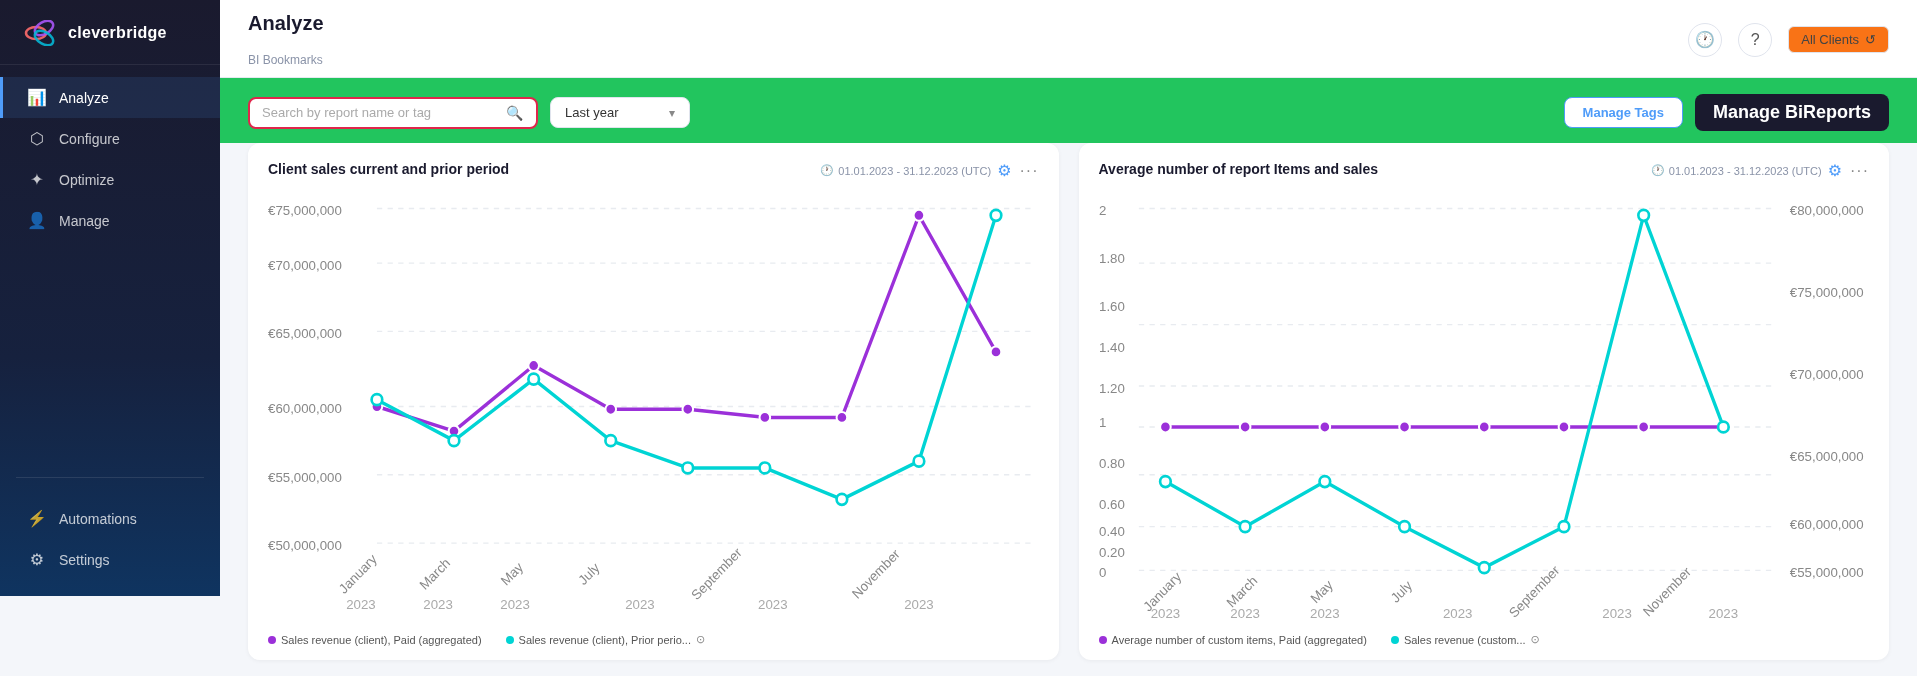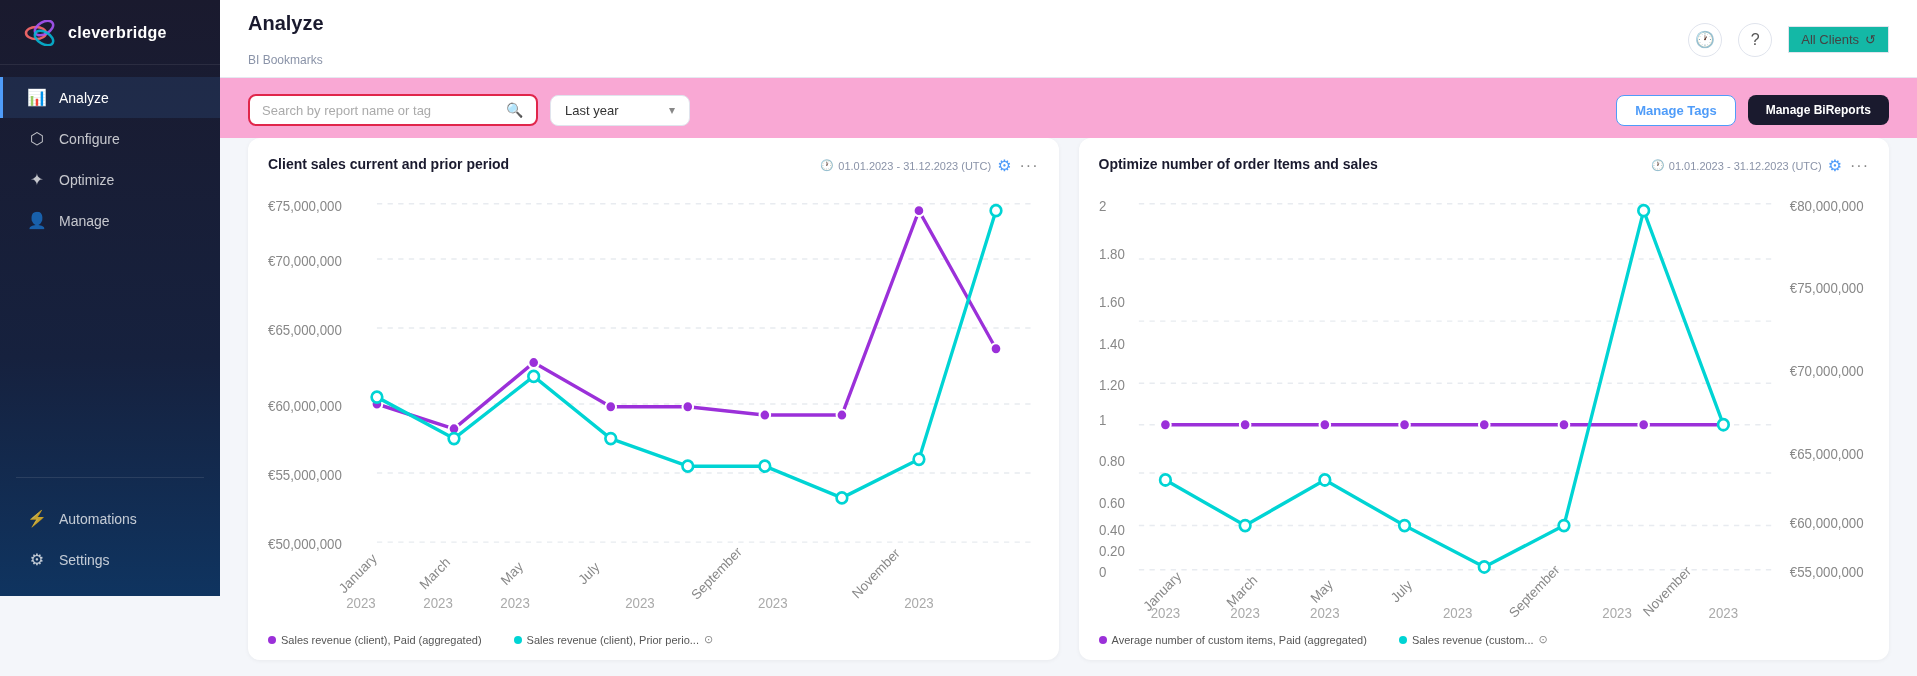--- a/index.html
+++ b/index.html
@@ -87,35 +87,35 @@
       border-radius: 50%;
       display: flex; align-items: center; justify-content: center;
       cursor: pointer;
       color: #555;
       font-size: 16px;
       background: #fff;
     }
     .all-clients-btn {
       display: flex; align-items: center; gap: 6px;
       border: 1px solid #e0e4ed;
-      border-radius: 0;
+      border-radius: 6px;
       padding: 5px 12px;
       font-size: 13px;
       color: #444;
       cursor: pointer;
-      background: #14b8a6;
+      background: #f97316;
     }
 
     
     .toolbar {
       display: flex;
       align-items: center;
       gap: 12px;
       padding: 16px 28px 12px;
-      background: #f9a8d4;
+      background: #22c55e;
     }
     .search-box {
       display: flex;
       align-items: center;
       background: #fff;
       border: 2px solid #e0264b;
       border-radius: 8px;
       padding: 6px 12px;
       width: 290px;
       gap: 6px;
@@ -156,21 +156,21 @@
       font-size: 13px;
       font-weight: 600;
       cursor: pointer;
     }
     .manage-bireports-btn {
       background: #1a1a2e;
       color: #fff;
       border: none;
       border-radius: 8px;
       padding: 8px 18px;
-      font-size: 12px;
+      font-size: 18px;
       font-weight: 600;
       cursor: pointer;
     }
 
     
     .charts-area {
       display: flex;
       gap: 20px;
       padding: 0 28px 16px;
       flex: 1;
@@ -215,21 +215,21 @@
     .more-btn { color: #888; cursor: pointer; font-size: 16px; letter-spacing: 1px; }
 
     .chart-body { flex: 1; position: relative; }
 
     
     .chart-svg { width: 100%; height: 100%; }
 
     .chart-legend {
       display: flex;
       align-items: center;
-      gap: 32px;
+      gap: 24px;
       margin-top: 8px;
       flex-wrap: wrap;
     }
     .legend-item {
       display: flex;
       align-items: center;
       gap: 5px;
       font-size: 11px;
       color: #555;
     }
@@ -405,21 +405,21 @@
           <div class="legend-dot" style="background:#00d4d4;"></div>
           <span>Sales revenue (client), Prior perio...</span>
           <span class="legend-expand">⊙</span>
         </div>
       </div>
     </div>
 
     <div class="chart-card">
       <div class="chart-header">
         <div>
-          <div class="chart-title">Optimize number of order Items and sales</div>
+          <div class="chart-title">Average number of report Items and sales</div>
         </div>
         <div class="chart-meta">
           <div class="chart-date">
             <span>🕐</span>
             <span>01.01.2023 - 31.12.2023 (UTC)</span>
           </div>
           <div class="chart-actions">
             <span class="gear-btn">⚙</span>
             <span class="more-btn">···</span>
           </div>

